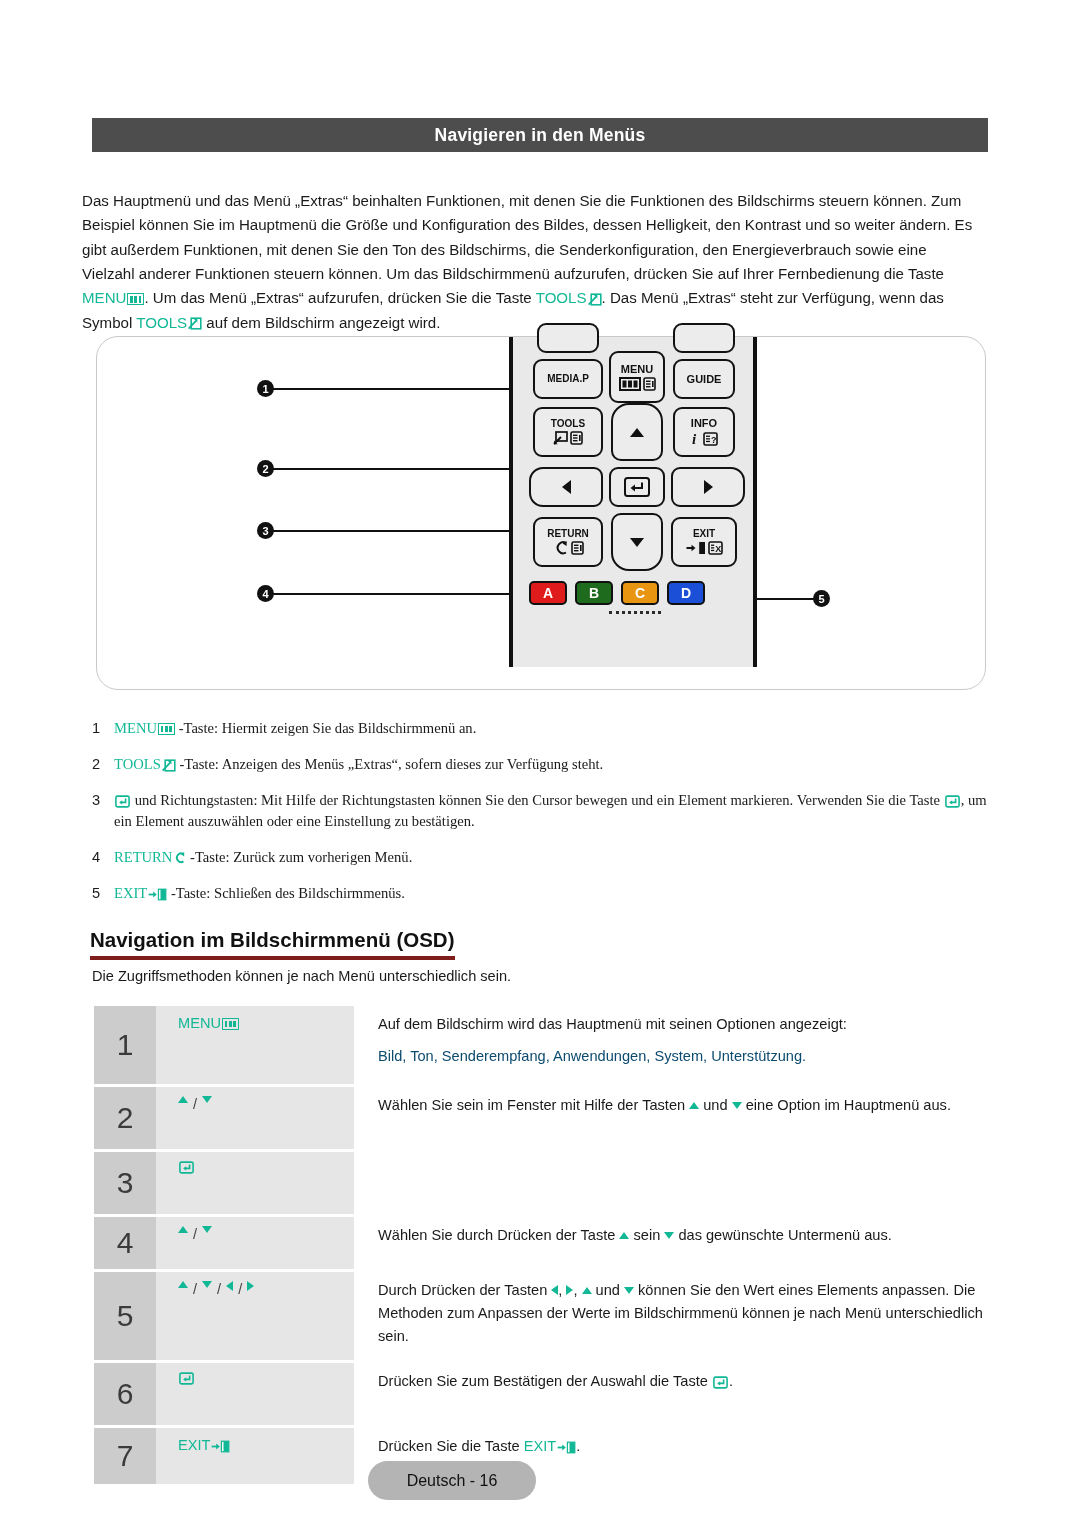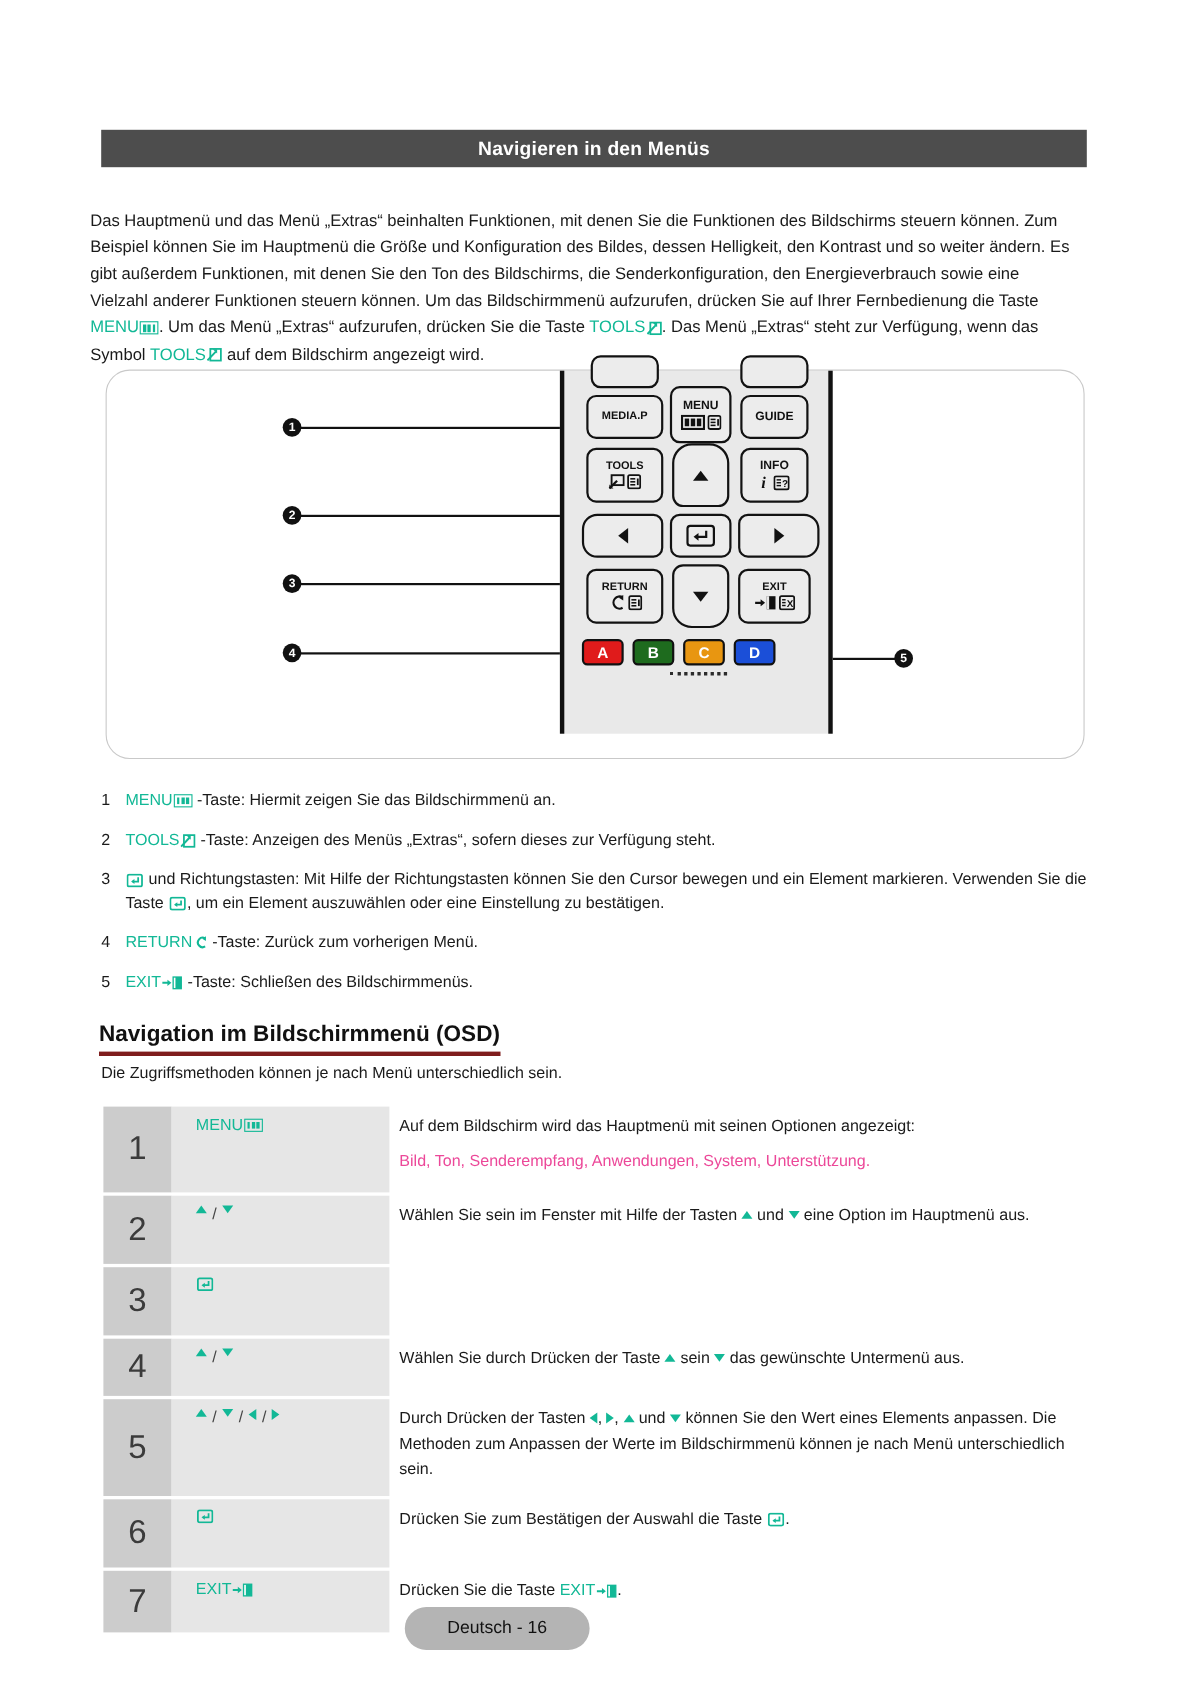--- a/index.html
+++ b/index.html
@@ -46,21 +46,21 @@
     position: absolute;
     left: 82px;
     top: 174px;
     width: 898px;
     font-size: 15.1px;
     line-height: 24.3px;
     color: #1a1a1a;
     text-align: left;
   }
   .accent { color: #12b896; white-space: nowrap; }
-  .blue  { color: #ec4899; }
+  .blue  { color: #0c4a6e; }
 
   
   .ic {
     display: inline-block;
     vertical-align: -2px;
     position: relative;
   }
   
   .ic-menu {
     width: 17px; height: 12px;
@@ -252,21 +252,21 @@
   }
   .keyitem {
     display: flex;
     margin-bottom: 15px;
   }
   .keyitem .num {
     width: 22px;
     flex: 0 0 22px;
     text-align: left;
   }
-  .keyitem .txt { flex: 1; }
+  .keyitem .txt { flex: 1; font-family: Liberation Serif, serif; }
 
   
   .subheading {
     position: absolute;
     left: 90px;
     top: 928px;
     font-size: 20.5px;
     font-weight: bold;
     color: #111;
     padding-bottom: 4px;
@@ -309,21 +309,21 @@
     display: flex;
     align-items: flex-start;
     padding: 9px 0 0 22px;
     box-sizing: border-box;
     color: #12b896;
     font-size: 14.6px;
   }
   .osd-key .sep { color: #444; margin: 0 5px; }
   .osd-desc {
     flex: 1;
-    padding: 7px 0 0 9px;
+    padding: 7px 0 0 24px;
     font-size: 14.6px;
     line-height: 23px;
     box-sizing: border-box;
   }
   .osd-desc .spacer { height: 9px; }
 
   .r1 .osd-num, .r1 .osd-key { height: 78px; }
   .r2 .osd-num, .r2 .osd-key { height: 62px; }
   .r3 .osd-num, .r3 .osd-key { height: 62px; }
   .r4 .osd-num, .r4 .osd-key { height: 52px; }

